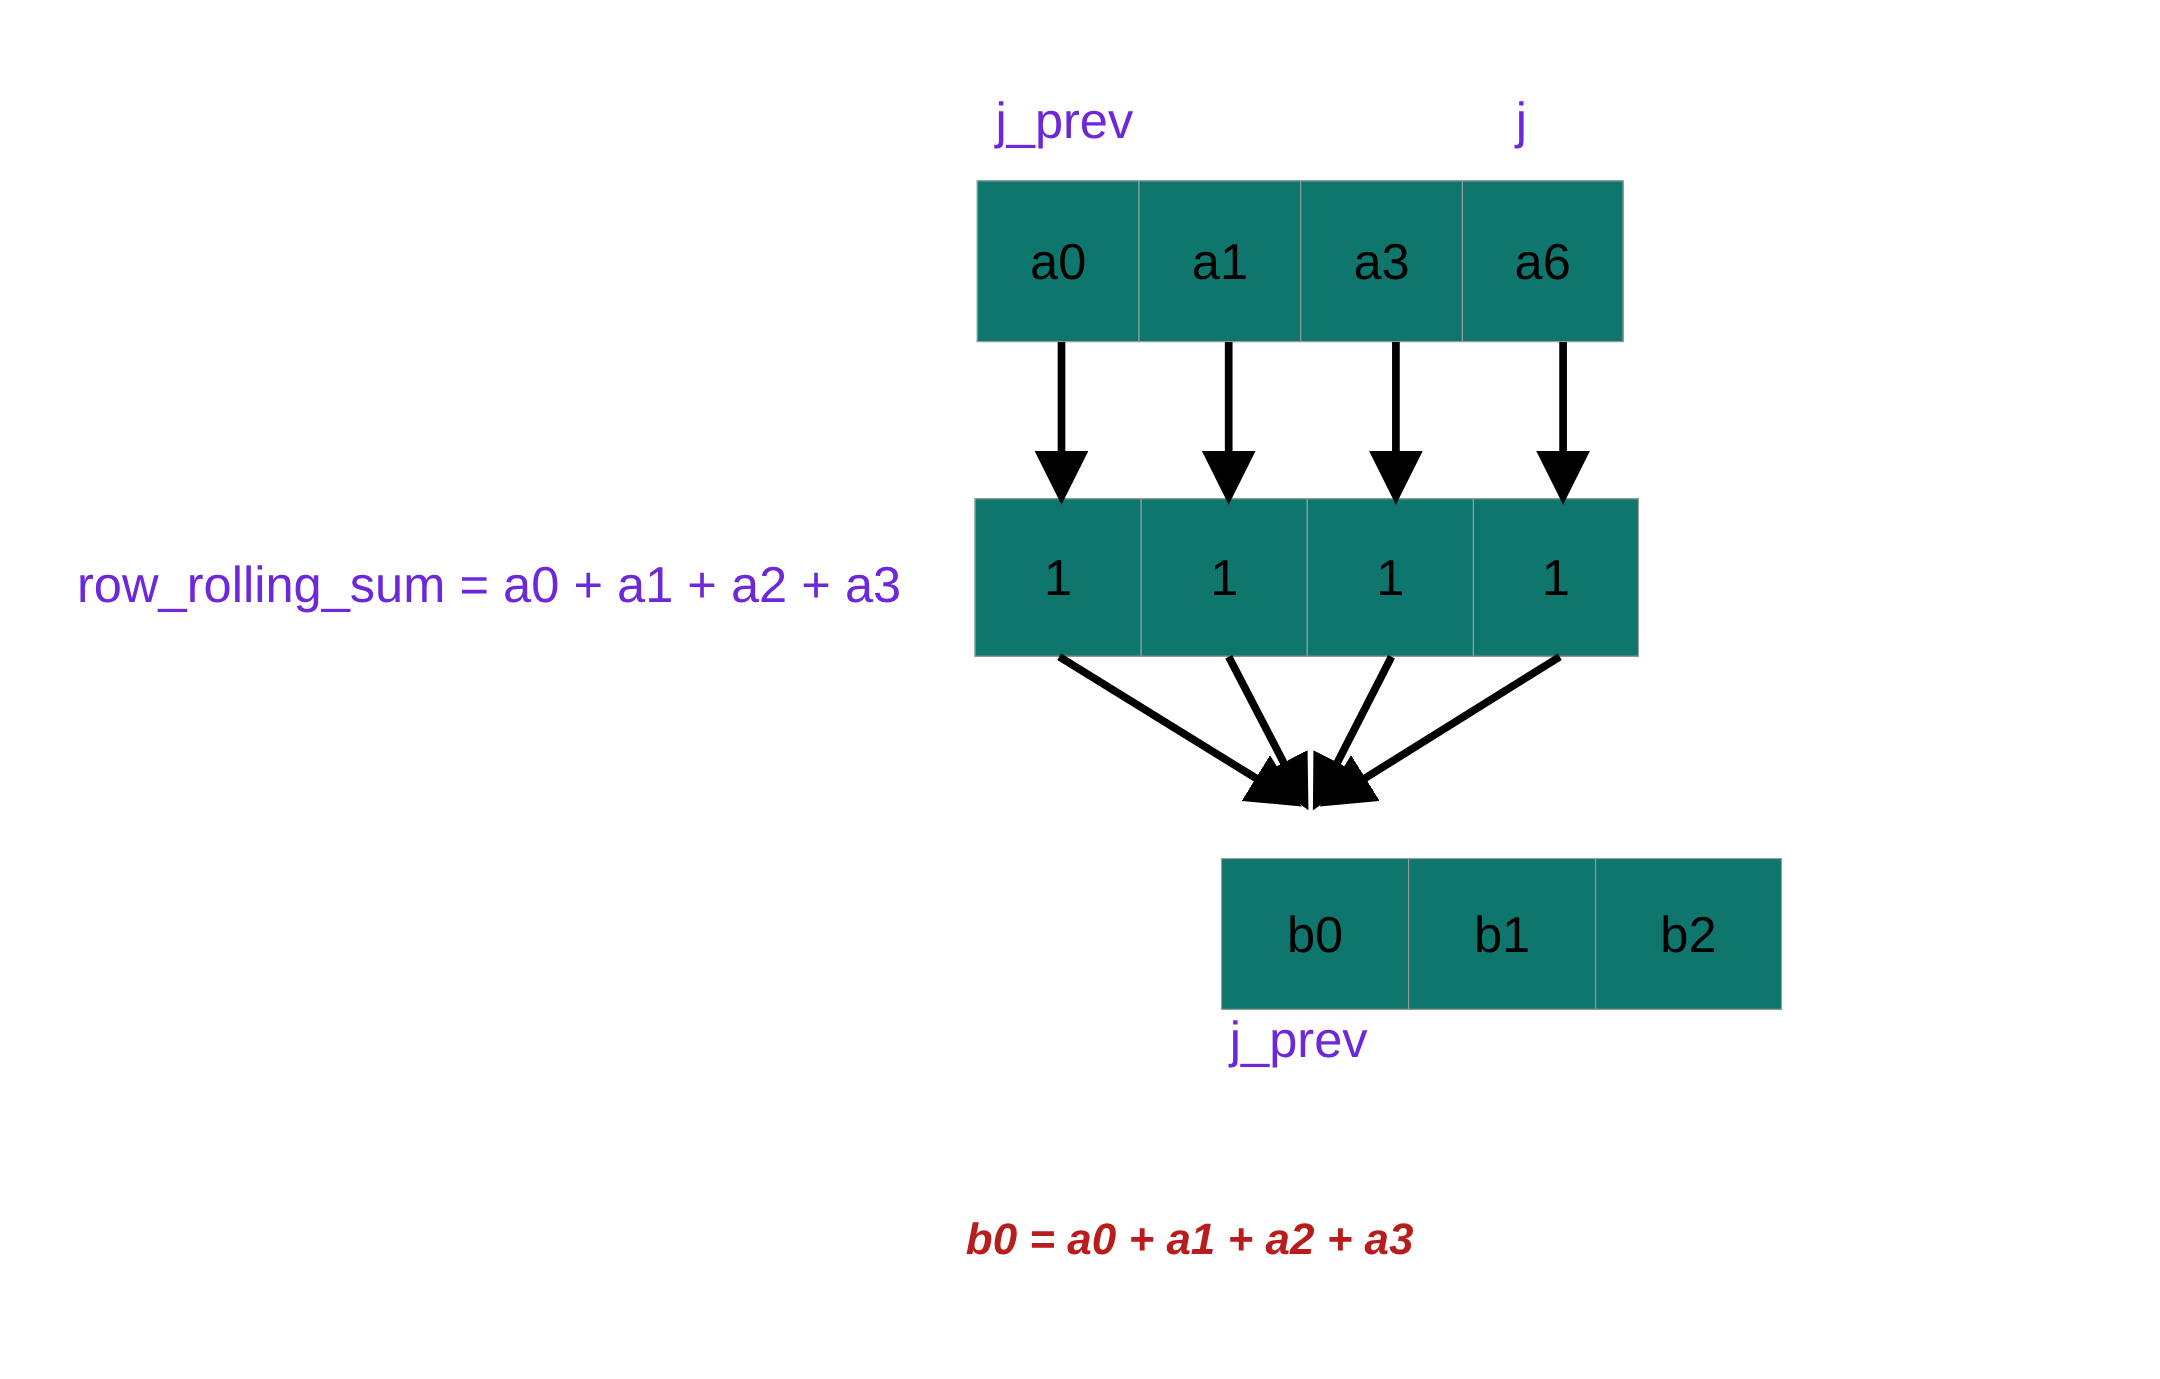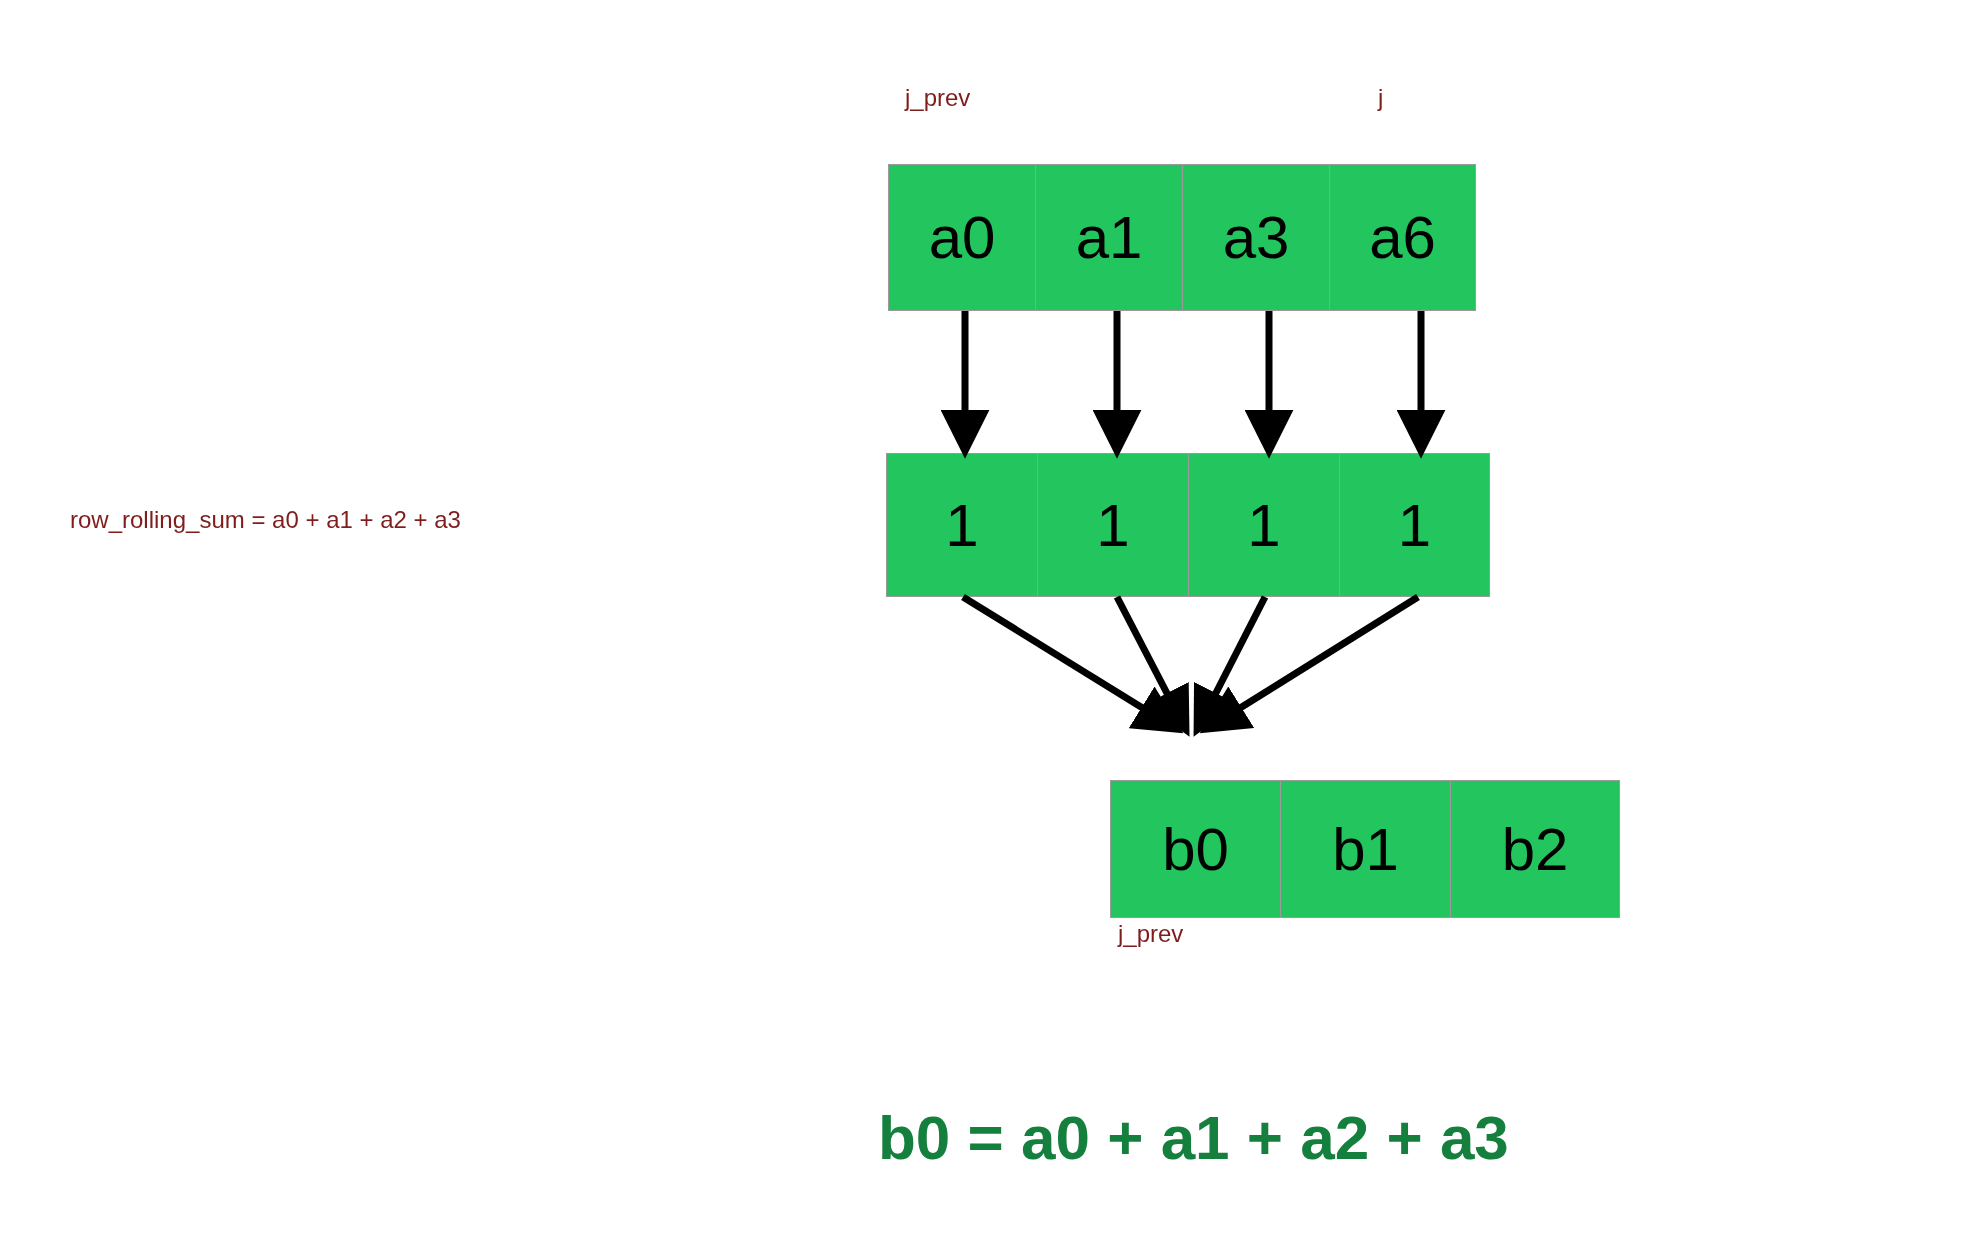--- a/index.html
+++ b/index.html
@@ -13,47 +13,48 @@
   }
   #canvas {
     position: relative;
     width: 1964px;
     height: 1254px;
     background: #ffffff;
     overflow: hidden;
   }
   .label {
     position: absolute;
-    font-size: 24px;
+    font-size: 46px;
     line-height: 1;
-    color: #7f1d1d;
+    color: #6d28d9;
     white-space: nowrap;
   }
   .caption-bold {
     position: absolute;
-    font-size: 62px;
+    font-size: 40px;
     font-weight: bold;
     line-height: 1;
-    color: #15803d;
+    color: #b91c1c;
     white-space: nowrap;
+    font-style: italic;
   }
   .row {
     position: absolute;
     display: flex;
     box-sizing: border-box;
   }
   .cell {
     box-sizing: border-box;
-    background: #22c55e;
+    background: #0f766e;
     border: 1px solid #9a9a9a;
     border-right-width: 0;
     display: flex;
     align-items: center;
     justify-content: center;
-    font-size: 60px;
+    font-size: 46px;
     color: #000000;
   }
   .cell:last-child {
     border-right-width: 1px;
   }
   
   #row-a {
     left: 888px;
     top: 164px;
     width: 1029px;

